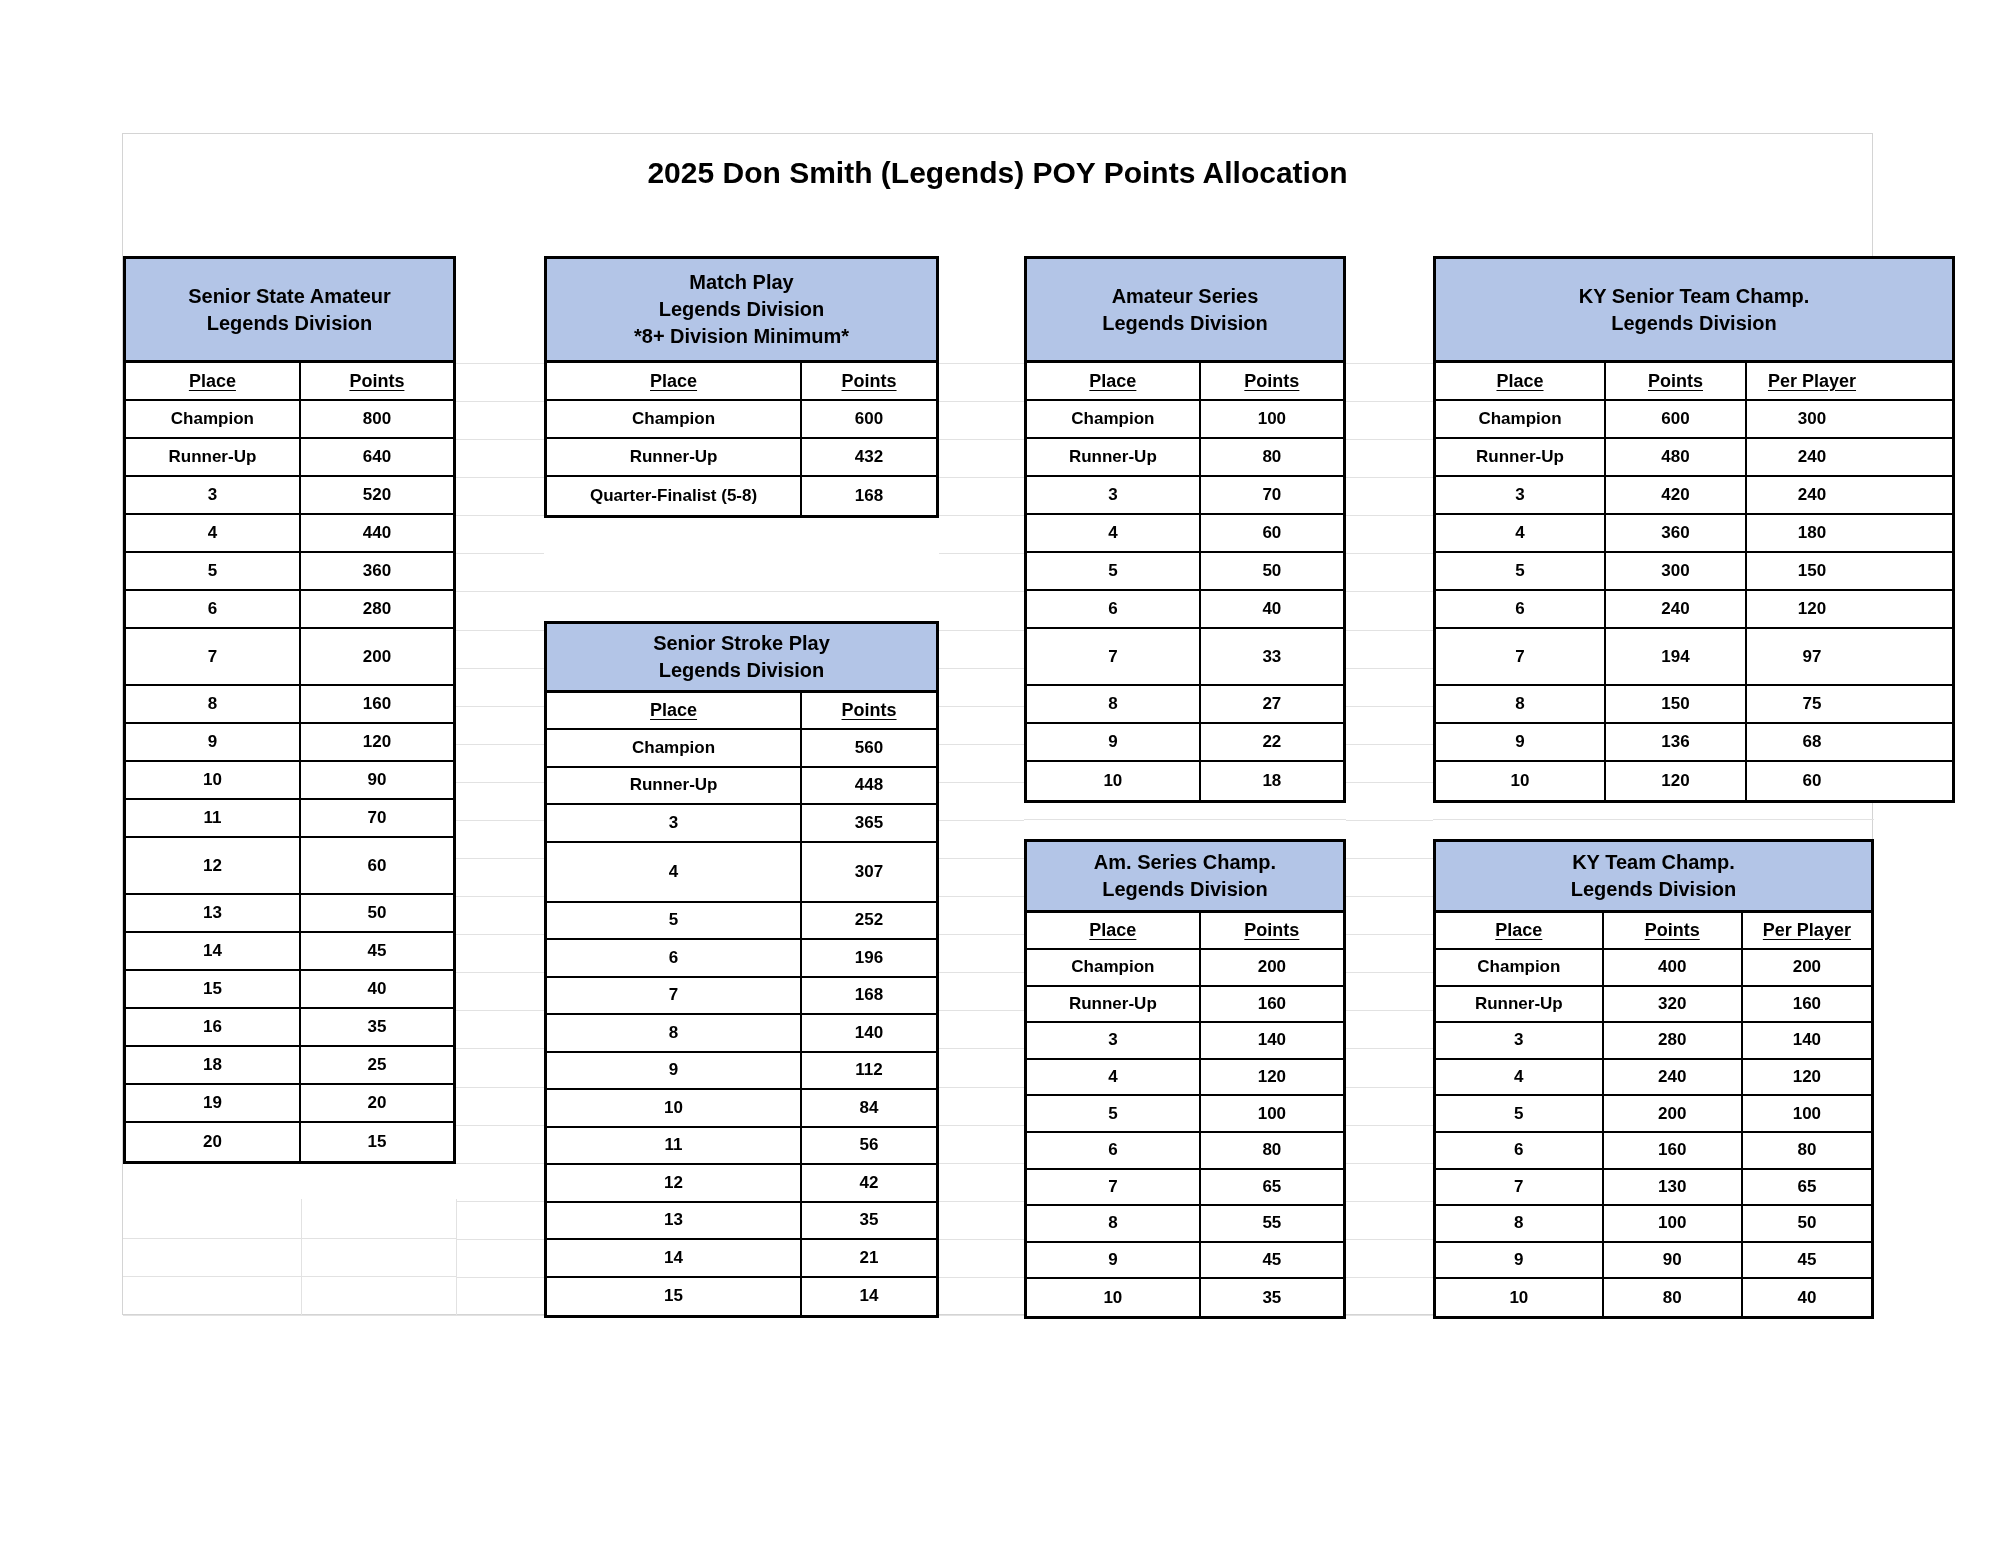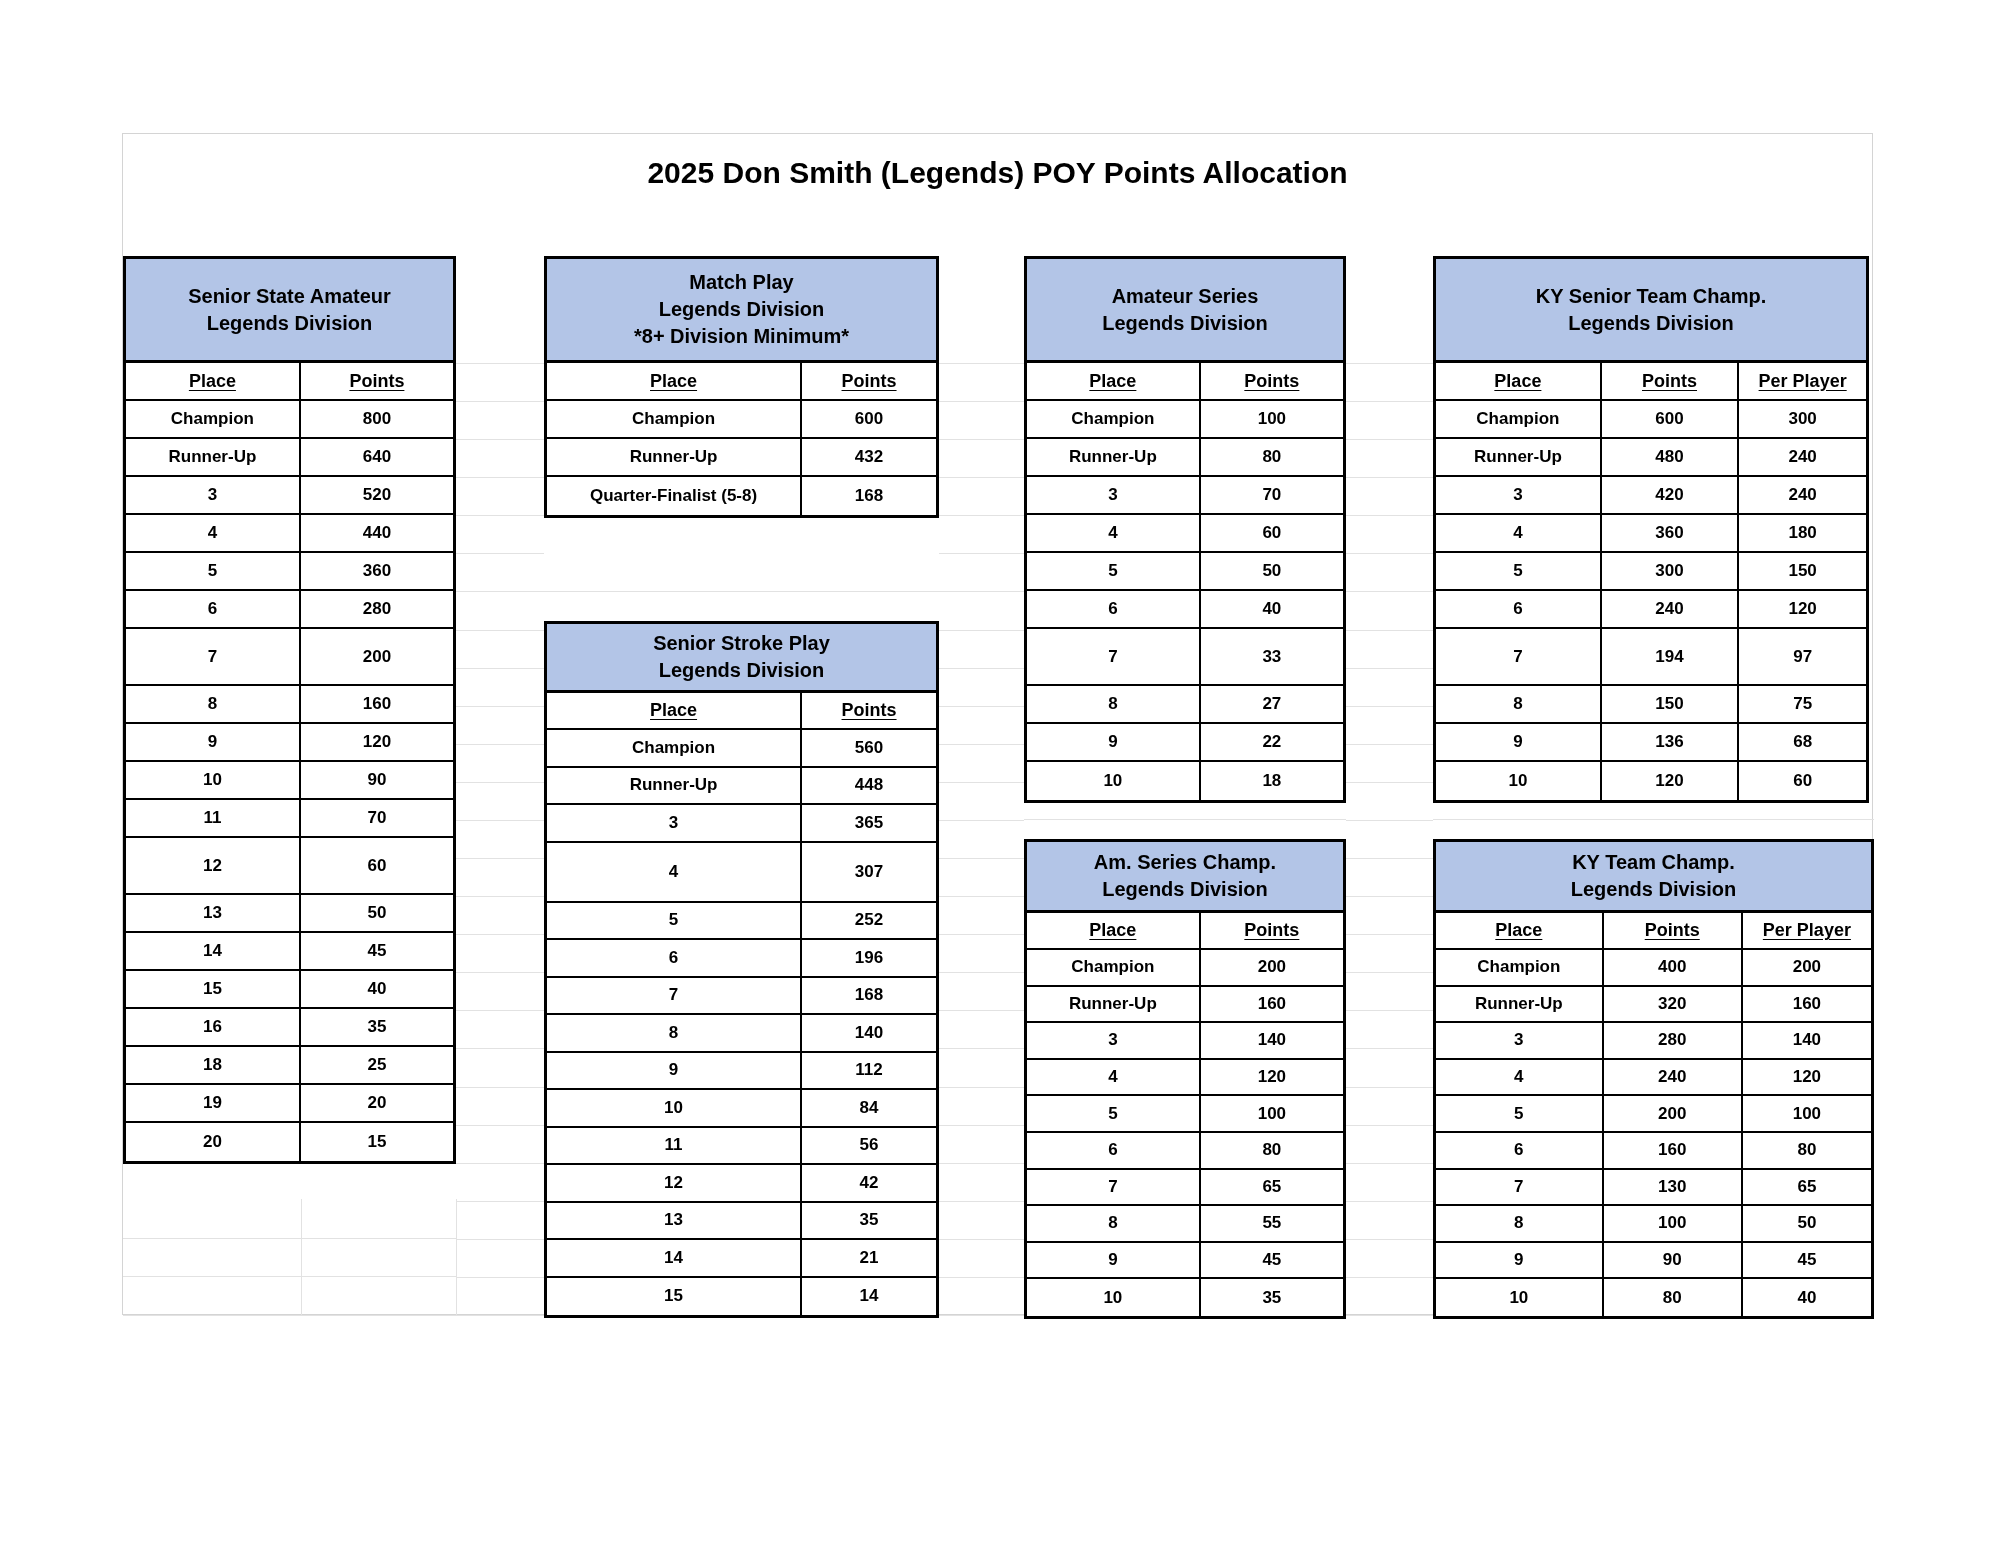--- a/index.html
+++ b/index.html
@@ -416,21 +416,21 @@
           <div class="xl-row" style="height: 36.6px;">
             <div class="xl-cell" style="width: 177px;">9</div>
             <div class="xl-cell" style="width: 145px;">45</div>
           </div>
           <div class="xl-row" style="height: 36.6px;">
             <div class="xl-cell" style="width: 177px;">10</div>
             <div class="xl-cell" style="width: 145px;">35</div>
           </div>
         </div>
       </div>
-      <div class="xl-table" style="left: 1310px; top: 122px; width: 436px;">
+      <div class="xl-table" style="left: 1310px; top: 122px; width: 522px;">
         <div class="xl-head" style="height: 107px;">
           <div class="hline">KY Senior Team Champ.</div>
           <div class="hline">Legends Division</div>
         </div>
         <div class="xl-body">
           <div class="xl-row xl-colhead" style="height: 38px;">
             <div class="xl-cell" style="width: 170px;">
               <span>Place</span>
             </div>
             <div class="xl-cell" style="width: 141px;">

